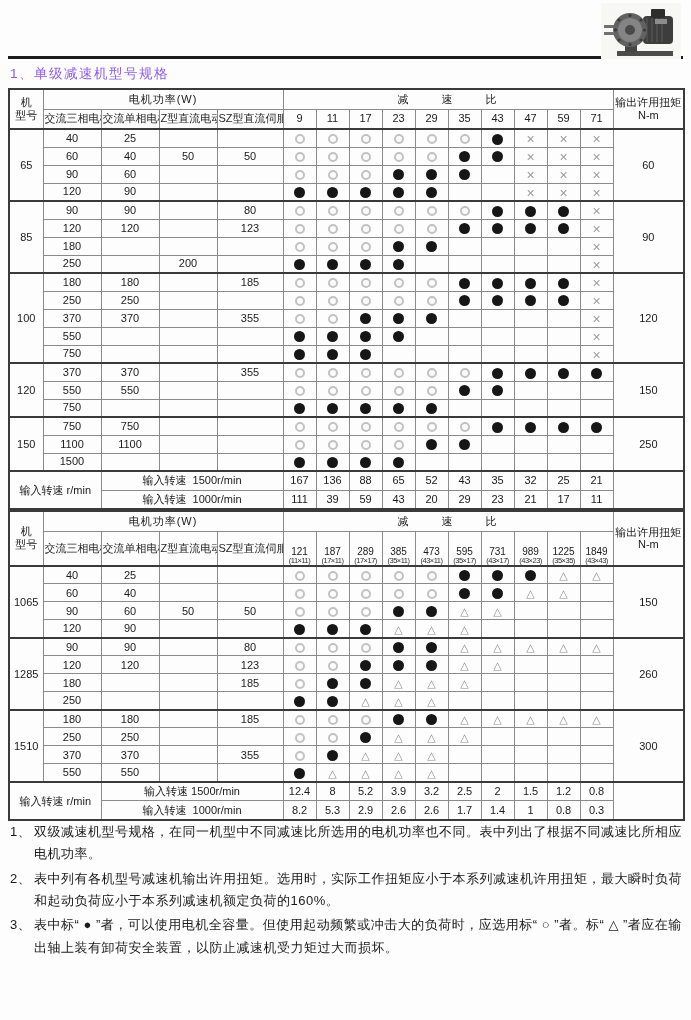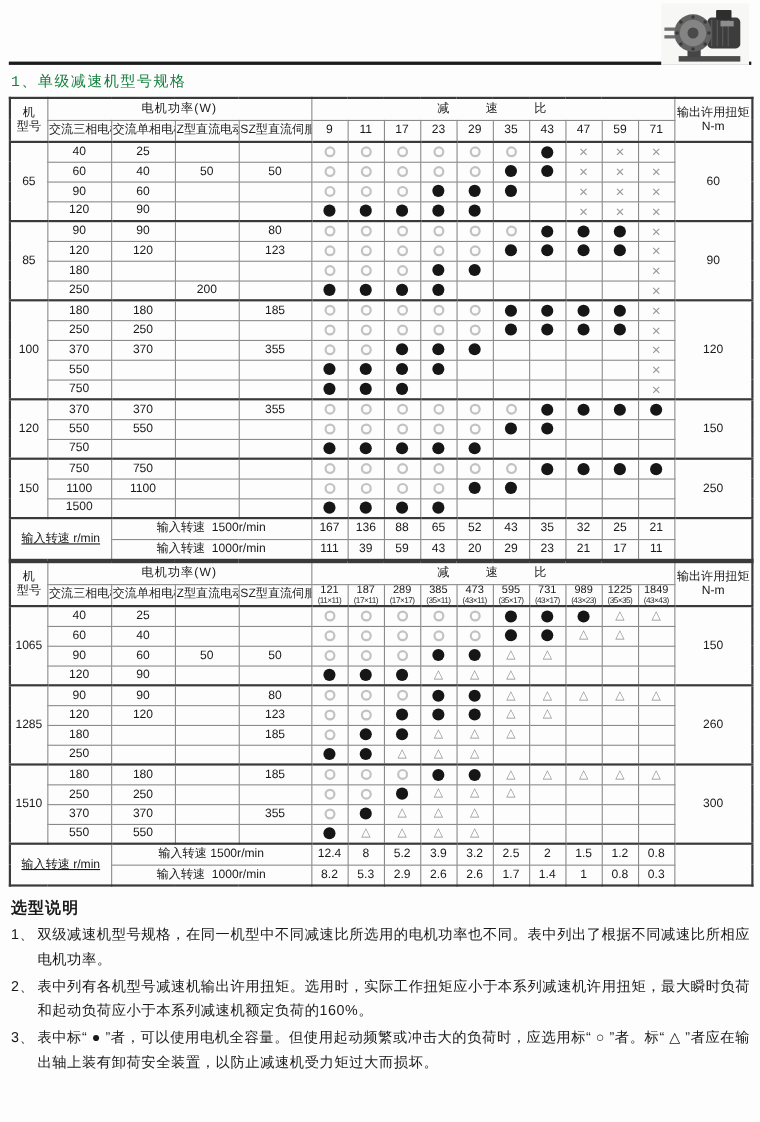--- a/index.html
+++ b/index.html
@@ -7,40 +7,40 @@
   body {
     width:691px; height:1020px; background:#fdfdfd;
     font-family:"Liberation Sans","DejaVu Sans",sans-serif;
     color:#1a1a1a; position:relative; overflow:hidden;
   }
   .page { padding:0 8px; }
   .page-header { height:56px; position:relative; }
   .motor-photo { position:absolute; top:3px; right:2px; width:80px; height:56px; }
   .rule { height:3px; background:#1c1c1c; margin:0; }
   .sec-title { font-size:16px; font-weight:bold; margin:6px 0 7px 2px; letter-spacing:1px; }
-  .tbl-title { font-size:13.5px; font-weight:normal; margin:6px 0 5px 2px; letter-spacing:1.5px; color:#15803d;font-family:Liberation Mono, monospace; }
+  .tbl-title { font-size:13.5px; font-weight:normal; margin:6px 0 5px 2px; letter-spacing:1.5px; color:#8b5cf6; }
 
   table.spec { border-collapse:collapse; width:675px; table-layout:fixed; border:2px solid #3a3a3a; }
   table.spec th, table.spec td {
     border:1px solid #8a8a8a; text-align:center; vertical-align:middle;
     padding:0 1px; font-weight:normal; font-size:11px; line-height:1.15;
     height:18px; overflow:hidden;
   }
   table.spec thead th { height:20px; }
   .model-head div { line-height:1.2; }
   .power-head { letter-spacing:1px; }
   .ratio-head { letter-spacing:2px; word-spacing:26px; }
   .torque-head { font-size:10.5px; line-height:1.25; }
   .motor-th { font-size:8.5px; white-space:nowrap; padding:0; color:#1f1f1f; }
   .ratio-th { font-size:11px; }
-  .ratio-th .rn { font-size:10px; line-height:1.05; }
+  .ratio-th .rn { font-size:10px; line-height:1.05;margin-top:15px; }
   .ratio-th .rf { font-size:7.5px; line-height:1.05; letter-spacing:-0.5px; color:#2a2a2a; white-space:nowrap; }
   tr.group-start td { border-top:2px solid #3a3a3a; }
   td.model-cell, td.torque-cell { font-size:11.5px; }
-  td.footer-label-cell { font-size:11px; white-space:pre;text-decoration:underline; }
+  td.footer-label-cell { font-size:11px; white-space:pre; }
   td.footer-speed-label { font-size:11px; white-space:pre; }
   tr.footer-row td { height:19px; }
   .sym { display:inline-block; vertical-align:middle; }
   .sym-o { width:10px; height:10px; border:2px solid #c2c2c2; border-radius:50%; }
   .sym-f { width:11px; height:11px; background:#161616; border-radius:50%; }
   .sym-x { color:#9c9c9c; font-size:14px; line-height:10px; }
   .sym-t { color:#8f8f8f; font-size:11px; line-height:11px; }
 
   .notes-title { font-size:14.5px; font-weight:bold; margin:10px 0 4px 2px; letter-spacing:1px; }
   .note { display:flex; font-size:13px; line-height:1.72; margin:0 0 2px 2px; letter-spacing:0.5px; }
@@ -777,21 +777,20 @@
           <td class="speed-cell">2.6</td>
           <td class="speed-cell">1.7</td>
           <td class="speed-cell">1.4</td>
           <td class="speed-cell">1</td>
           <td class="speed-cell">0.8</td>
           <td class="speed-cell">0.3</td>
         </tr>
       </tbody>
   </table>
 
-  <h2 class="notes-title">选型说明</h2>
 
   <div class="notes">
     <div class="note">
       <span class="note-num">1、</span>
       <span class="note-text">双级减速机型号规格，在同一机型中不同减速比所选用的电机功率也不同。表中列出了根据不同减速比所相应电机功率。</span>
     </div>
     <div class="note">
       <span class="note-num">2、</span>
       <span class="note-text">表中列有各机型号减速机输出许用扭矩。选用时，实际工作扭矩应小于本系列减速机许用扭矩，最大瞬时负荷和起动负荷应小于本系列减速机额定负荷的160%。</span>
     </div>

